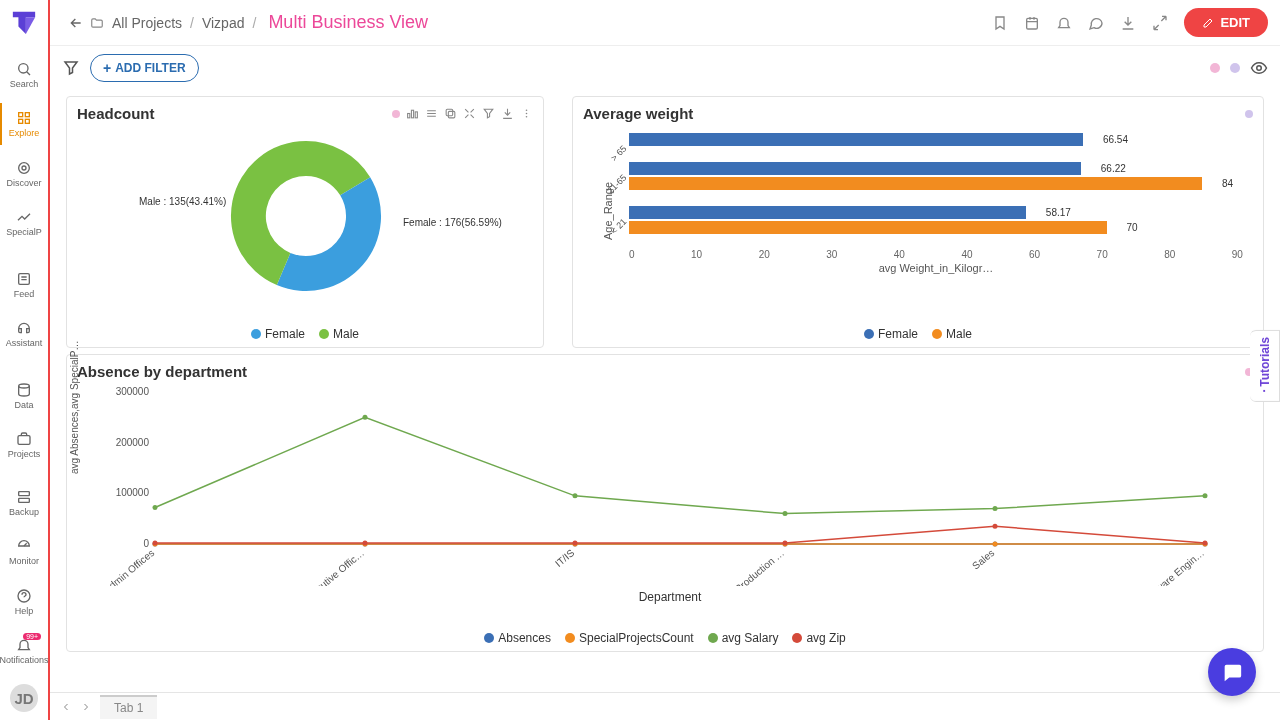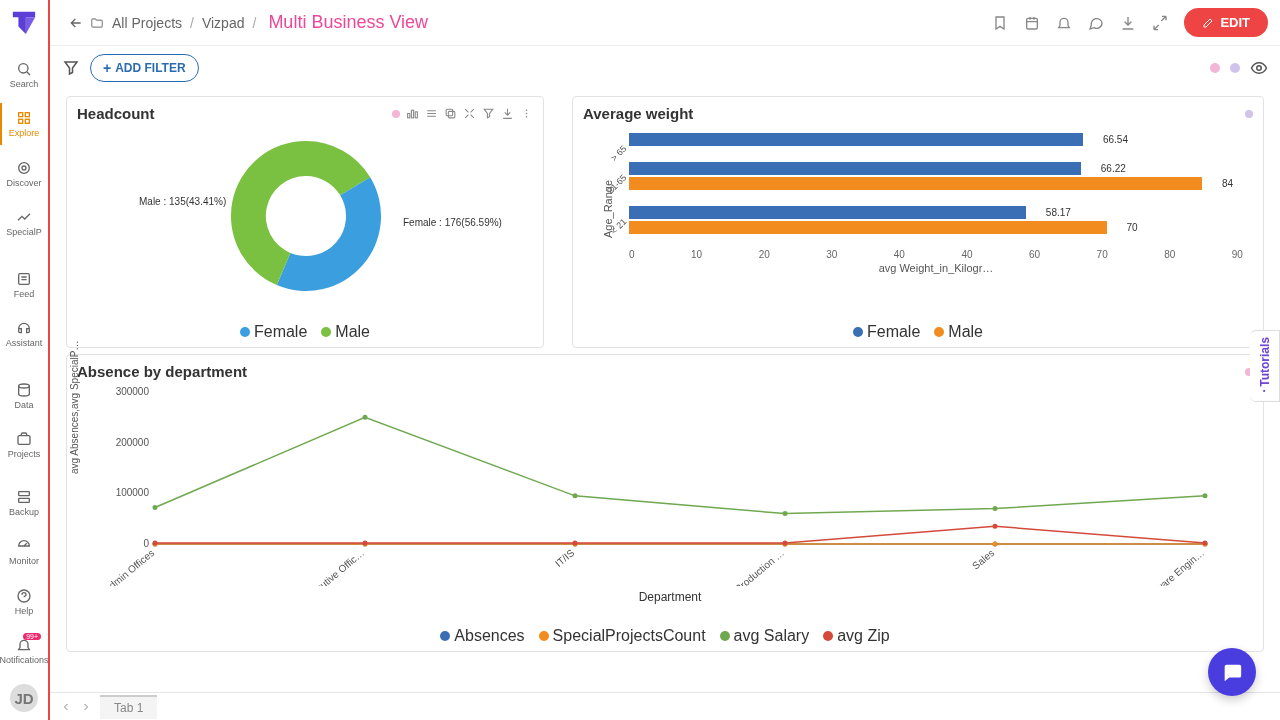--- a/index.html
+++ b/index.html
@@ -28,21 +28,21 @@
 .add-filter { border: 1.5px solid #2b6cb0; color: #2b6cb0; background: #fff; border-radius: 16px; padding: 5px 12px; font-size: 12px; font-weight: 600; display: flex; align-items: center; gap: 4px; cursor: pointer; }
 .filterbar-right { margin-left: auto; display: flex; align-items: center; gap: 10px; }
 .dot { width: 10px; height: 10px; border-radius: 50%; }
 .content { flex: 1; padding: 6px 16px 0 16px; overflow: hidden; display: flex; flex-direction: column; gap: 6px; }
 .row { display: flex; gap: 28px; }
 .card { border: 1px solid #e2e2e2; border-radius: 4px; background: #fff; display: flex; flex-direction: column; }
 .card-title { font-size: 15px; font-weight: 600; padding: 8px 10px 4px 10px; display: flex; align-items: center; }
 .card-title .ct-actions { margin-left: auto; display: flex; gap: 6px; align-items: center; color: #888; }
 .card-title .ct-actions .ic { width: 13px; height: 13px; cursor: pointer; }
 .card-body { flex: 1; position: relative; }
-.legend { display: flex; justify-content: center; gap: 14px; padding: 4px 0 6px 0; font-size: 16px; }
+.legend { display: flex; justify-content: center; gap: 14px; padding: 4px 0 6px 0; font-size: 12px; }
 .legend .li { display: flex; align-items: center; gap: 4px; }
 .legend .sw { width: 10px; height: 10px; border-radius: 50%; }
 .bottombar { height: 28px; border-top: 1px solid #e5e5e5; display: flex; align-items: center; padding: 0 10px; gap: 8px; color: #888; }
 .tab { background: #f4f4f4; padding: 4px 14px; font-size: 12px; border-top: 2px solid #ccc; }
 .tutorials-tab { position: fixed; right: 0; top: 330px; background: #fff; border: 1px solid #ddd; border-right: none; padding: 6px 4px; writing-mode: vertical-rl; transform: rotate(180deg); font-size: 12px; font-weight: 600; color: #6a3fd6; border-radius: 0 6px 6px 0; cursor: pointer; }
 .chat-fab { position: fixed; right: 24px; bottom: 24px; width: 48px; height: 48px; border-radius: 50%; background: #4a3de0; display: flex; align-items: center; justify-content: center; color: #fff; cursor: pointer; box-shadow: 0 4px 10px rgba(0,0,0,0.2); }
 svg { display: block; }
 .donut-label { position: absolute; font-size: 10px; color: #333; }
 .bar-row { display: flex; align-items: center; height: 15px; }
 .bar { height: 13px; }

